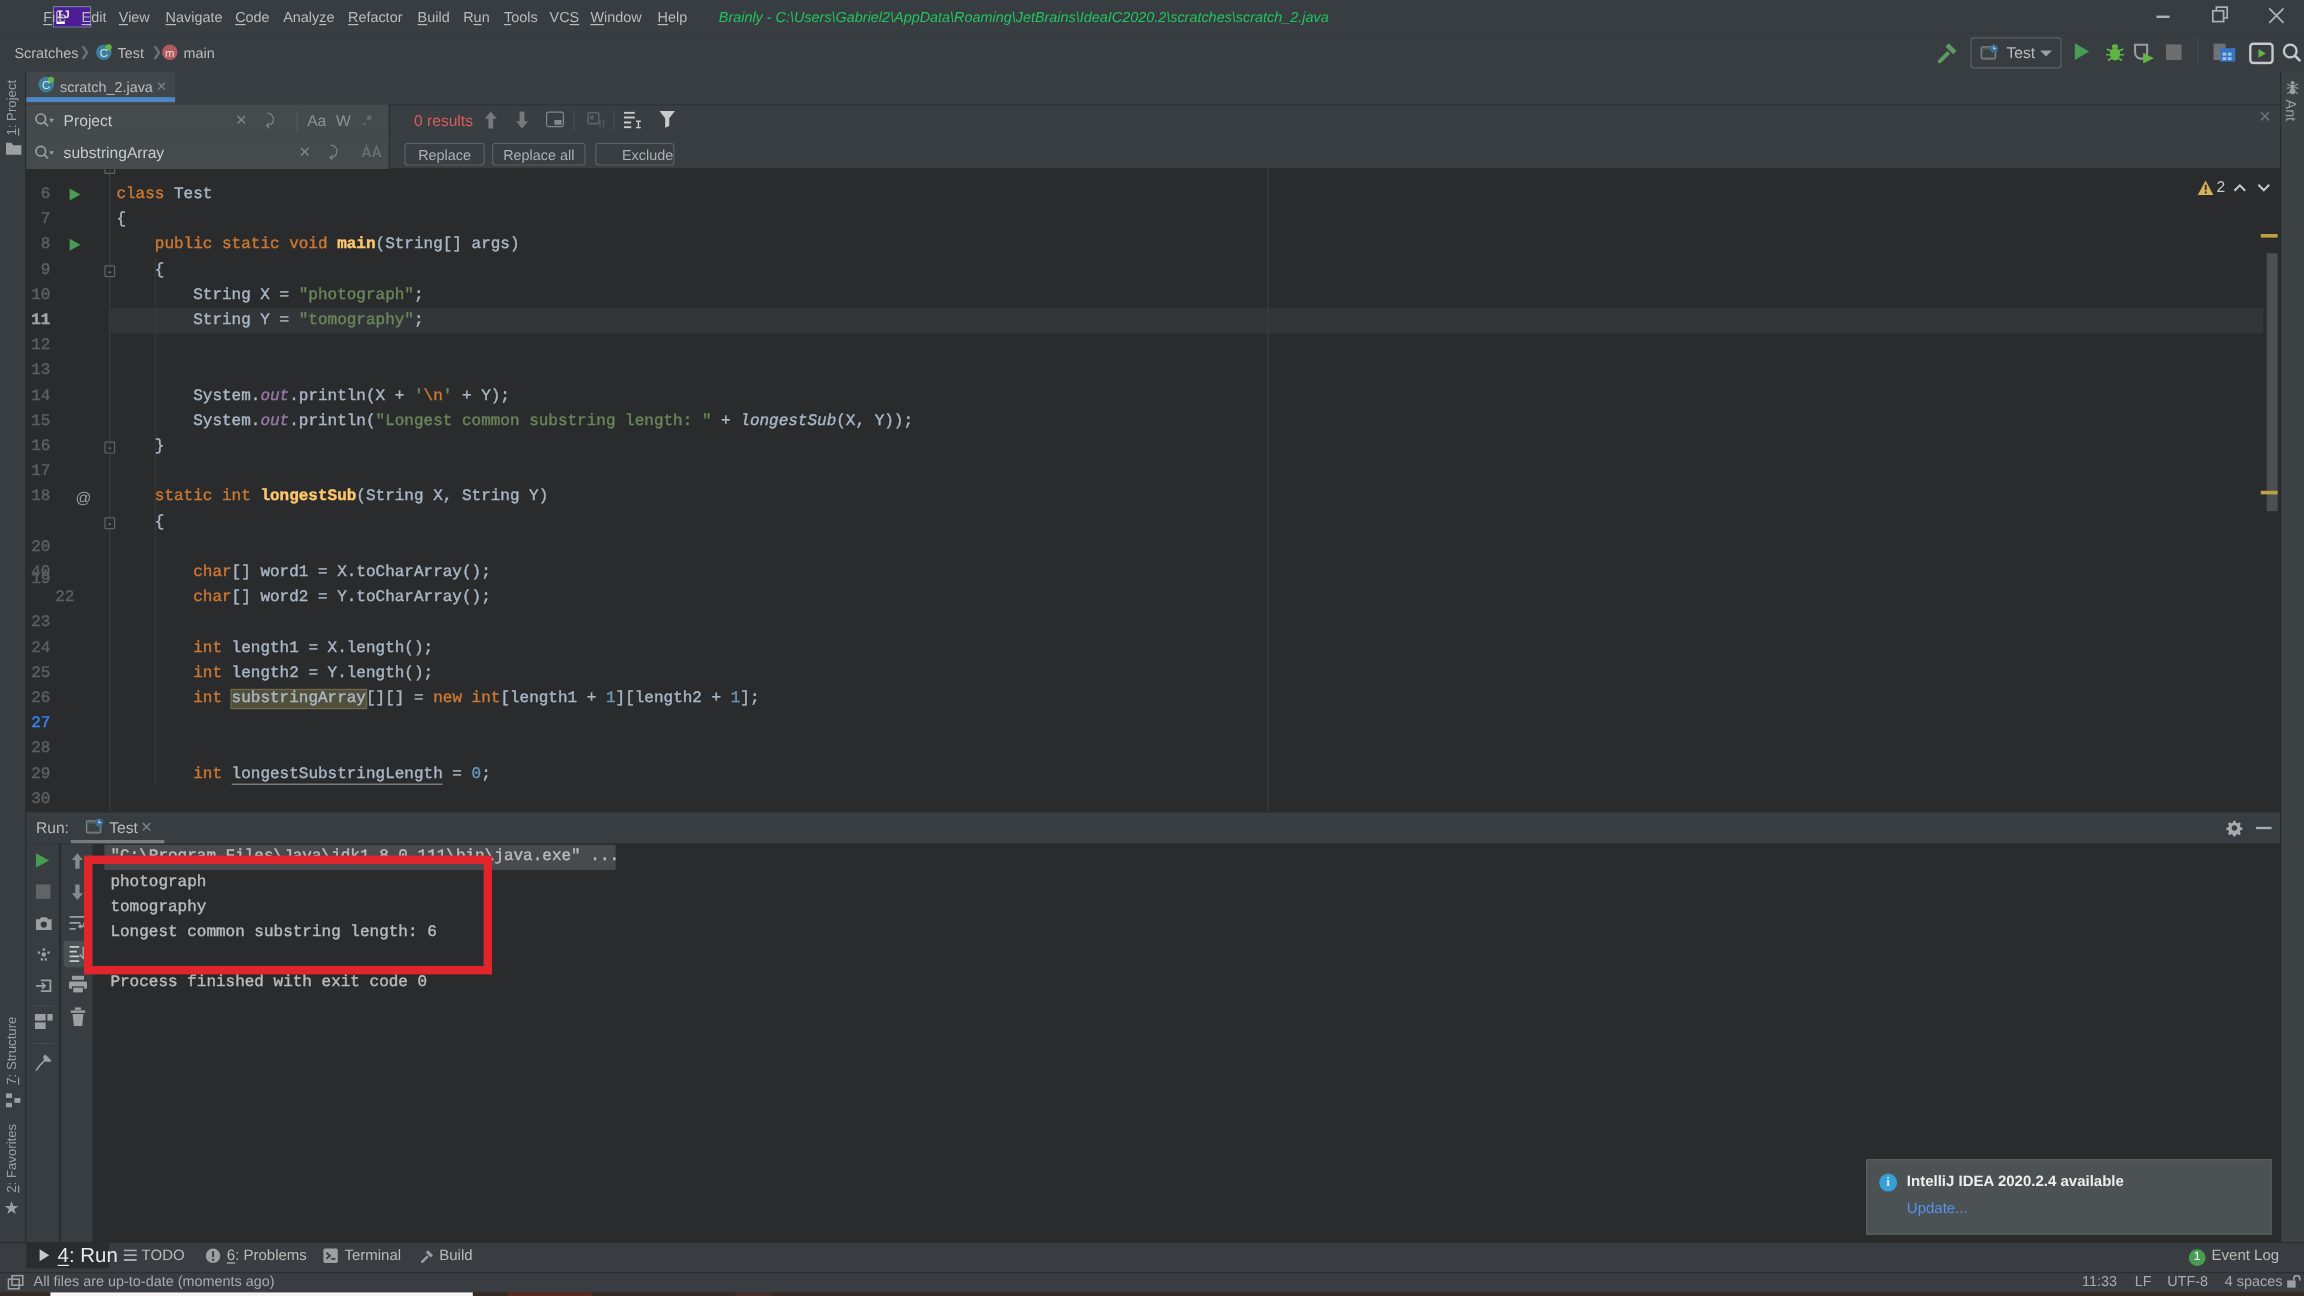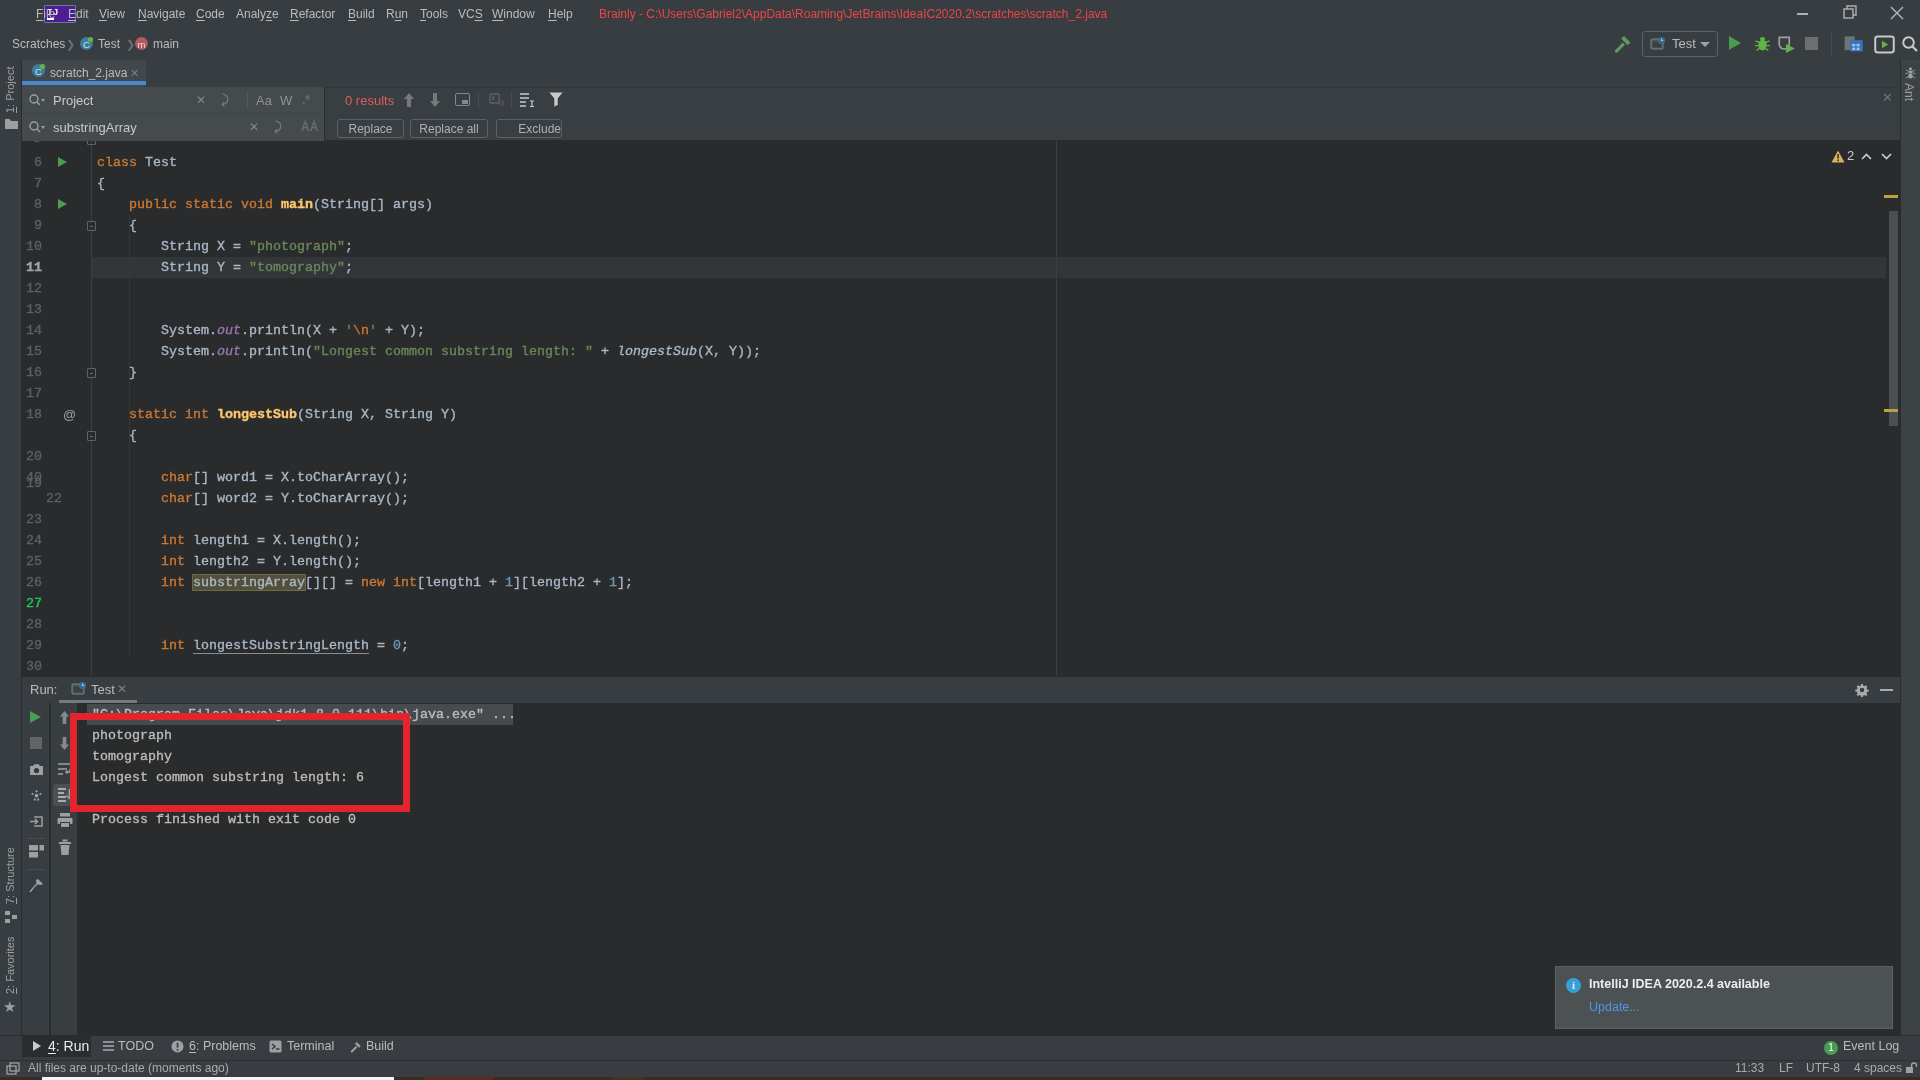--- a/index.html
+++ b/index.html
@@ -32,21 +32,21 @@
     <span class="abs" style="left:196px;"><u>C</u>ode</span>
     <span class="abs" style="left:236px;">Analy<u>z</u>e</span>
     <span class="abs" style="left:290px;"><u>R</u>efactor</span>
     <span class="abs" style="left:348px;"><u>B</u>uild</span>
     <span class="abs" style="left:386px;">R<u>u</u>n</span>
     <span class="abs" style="left:420px;"><u>T</u>ools</span>
     <span class="abs" style="left:458px;">VC<u>S</u></span>
     <span class="abs" style="left:492px;"><u>W</u>indow</span>
     <span class="abs" style="left:548px;"><u>H</u>elp</span>
 </div>
-<div class="abs" style="left:599px;top:0;height:28px;color:#ef4444;font-size:12px;line-height:28px;">Brainly - C:\Users\Gabriel2\AppData\Roaming\JetBrains\IdeaIC2020.2\scratches\scratch_2.java</div>
+<div class="abs" style="left:599px;top:0;height:28px;color:#22c55e;font-size:12px;line-height:28px;font-style:italic;">Brainly - C:\Users\Gabriel2\AppData\Roaming\JetBrains\IdeaIC2020.2\scratches\scratch_2.java</div>
 
 <div class="abs" style="left:1797px;top:13px;width:11px;height:2px;background:#aeb1b3;"></div>
 <div class="abs" style="left:1843px;top:5px;">
     <svg width="14" height="15" viewBox="0 0 14 15" fill="none" stroke="#aeb1b3" stroke-width="1.4">
       <rect x="1" y="4" width="9" height="9"></rect>
       <path d="M4 4 V1 H13 V10 H10"></path>
     </svg>
   </div>
 <div class="abs" style="left:1890px;top:6px;">
     <svg width="14" height="14" viewBox="0 0 14 14" stroke="#aeb1b3" stroke-width="1.5">
@@ -275,21 +275,21 @@
     <div class="abs mono" style="left:22px;top:383px;width:20px;text-align:right;color:#5c6062;font-weight:normal;">17</div>
     <div class="abs mono" style="left:22px;top:404px;width:20px;text-align:right;color:#5c6062;font-weight:normal;">18</div>
     <div class="abs mono" style="left:22px;top:425px;width:20px;text-align:right;color:#5c6062;font-weight:normal;margin-top:48px;">19</div>
     <div class="abs mono" style="left:22px;top:446px;width:20px;text-align:right;color:#5c6062;font-weight:normal;">20</div>
     <div class="abs mono" style="left:22px;top:467px;width:20px;text-align:right;color:#5c6062;font-weight:normal;">40</div>
     <div class="abs mono" style="left:22px;top:488px;width:20px;text-align:right;color:#5c6062;font-weight:normal;margin-left:20px;">22</div>
     <div class="abs mono" style="left:22px;top:509px;width:20px;text-align:right;color:#5c6062;font-weight:normal;">23</div>
     <div class="abs mono" style="left:22px;top:530px;width:20px;text-align:right;color:#5c6062;font-weight:normal;">24</div>
     <div class="abs mono" style="left:22px;top:551px;width:20px;text-align:right;color:#5c6062;font-weight:normal;">25</div>
     <div class="abs mono" style="left:22px;top:572px;width:20px;text-align:right;color:#5c6062;font-weight:normal;">26</div>
-    <div class="abs mono" style="left:22px;top:593px;width:20px;text-align:right;color:#22c55e;font-weight:normal;">27</div>
+    <div class="abs mono" style="left:22px;top:593px;width:20px;text-align:right;color:#3b82f6;font-weight:normal;">27</div>
     <div class="abs mono" style="left:22px;top:614px;width:20px;text-align:right;color:#5c6062;font-weight:normal;">28</div>
     <div class="abs mono" style="left:22px;top:635px;width:20px;text-align:right;color:#5c6062;font-weight:normal;">29</div>
     <div class="abs mono" style="left:22px;top:656px;width:20px;text-align:right;color:#5c6062;font-weight:normal;">30</div>
   </div>
 
 <div class="abs" style="left:58px;top:157px;width:0;height:0;border-left:9px solid #499c54;border-top:5.5px solid transparent;border-bottom:5.5px solid transparent;"></div>
 <div class="abs" style="left:58px;top:199px;width:0;height:0;border-left:9px solid #499c54;border-top:5.5px solid transparent;border-bottom:5.5px solid transparent;"></div>
 <div class="abs" style="left:63px;top:404px;height:21px;color:#9da0a2;font-size:13px;line-height:21px;">@</div>
 <div class="abs" style="left:87px;top:221px;width:9px;height:10px;border:1px solid #606366;background:#292b2c;border-radius:1px;color:#9da0a2;font-size:9px;line-height:8px;text-align:center;">-</div>
 <div class="abs" style="left:87px;top:368px;width:9px;height:10px;border:1px solid #606366;background:#292b2c;border-radius:1px;color:#9da0a2;font-size:9px;line-height:8px;text-align:center;">-</div>
@@ -418,21 +418,21 @@
       </svg>
     </div>
   </div>
 
 <div class="abs" style="left:87px;top:704px;width:426px;height:21px;background:#474b4e;"></div>
 <div id="console" class="abs mono" style="left:92px;top:704px;color:#bbbbbb;"><div class="abs mono" style="left:0;top:0px;">"C:\Program Files\Java\jdk1.8.0_111\bin\java.exe" ...</div><div class="abs mono" style="left:0;top:21px;">photograph</div><div class="abs mono" style="left:0;top:42px;">tomography</div><div class="abs mono" style="left:0;top:63px;">Longest common substring length: 6</div><div class="abs mono" style="left:0;top:84px;"></div><div class="abs mono" style="left:0;top:105px;">Process finished with exit code 0</div></div>
 
 <div class="abs" style="left:0;top:1035px;width:1920px;height:25px;background:#393d41;border-top:1px solid #2c2e30;"></div>
 <div class="abs" style="left:22px;top:1035px;width:69px;height:22px;background:#2a2c2d;"></div>
 <div class="abs" style="left:33px;top:1041px;width:0;height:0;border-left:8px solid #c8cacc;border-top:5px solid transparent;border-bottom:5px solid transparent;"></div>
-<div class="abs" style="left:48px;top:1035px;height:24px;color:#e8eaeb;font-size:14px;line-height:23px;"><u>4</u>: Run</div>
+<div class="abs" style="left:48px;top:1035px;height:24px;color:#e8eaeb;font-size:17px;line-height:23px;"><u>4</u>: Run</div>
 <div class="abs" style="left:103px;top:1041px;">
     <svg width="11" height="10" viewBox="0 0 11 10" stroke="#a8abad" stroke-width="1.5">
       <path d="M0 1 h11 M0 5 h11 M0 9 h11"></path>
     </svg>
   </div>
 <div class="abs" style="left:118px;top:1035px;height:24px;color:#bbbbbb;font-size:12.5px;line-height:23px;">TODO</div>
 <div class="abs" style="left:171px;top:1040px;">
     <svg width="13" height="13">
       <circle cx="6.5" cy="6.5" r="6" fill="#9da0a2"></circle>
       <rect x="5.7" y="2.8" width="1.7" height="4.8" fill="#393c3f"></rect>

